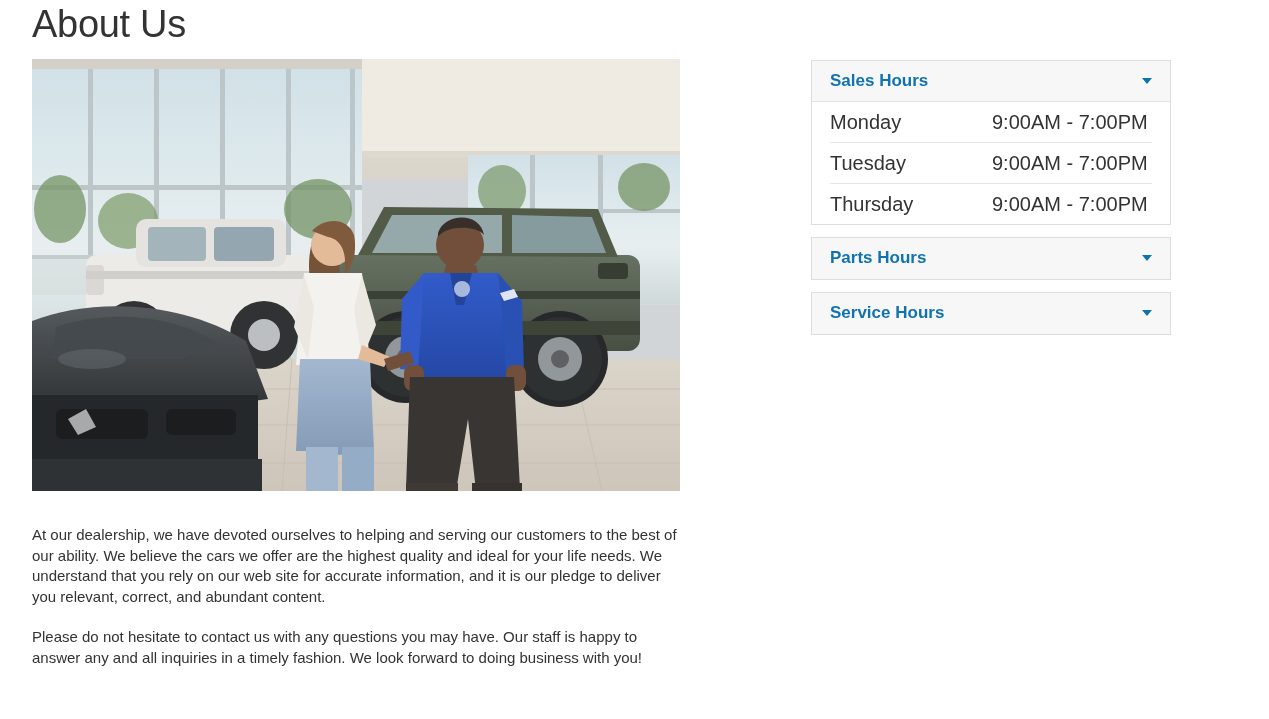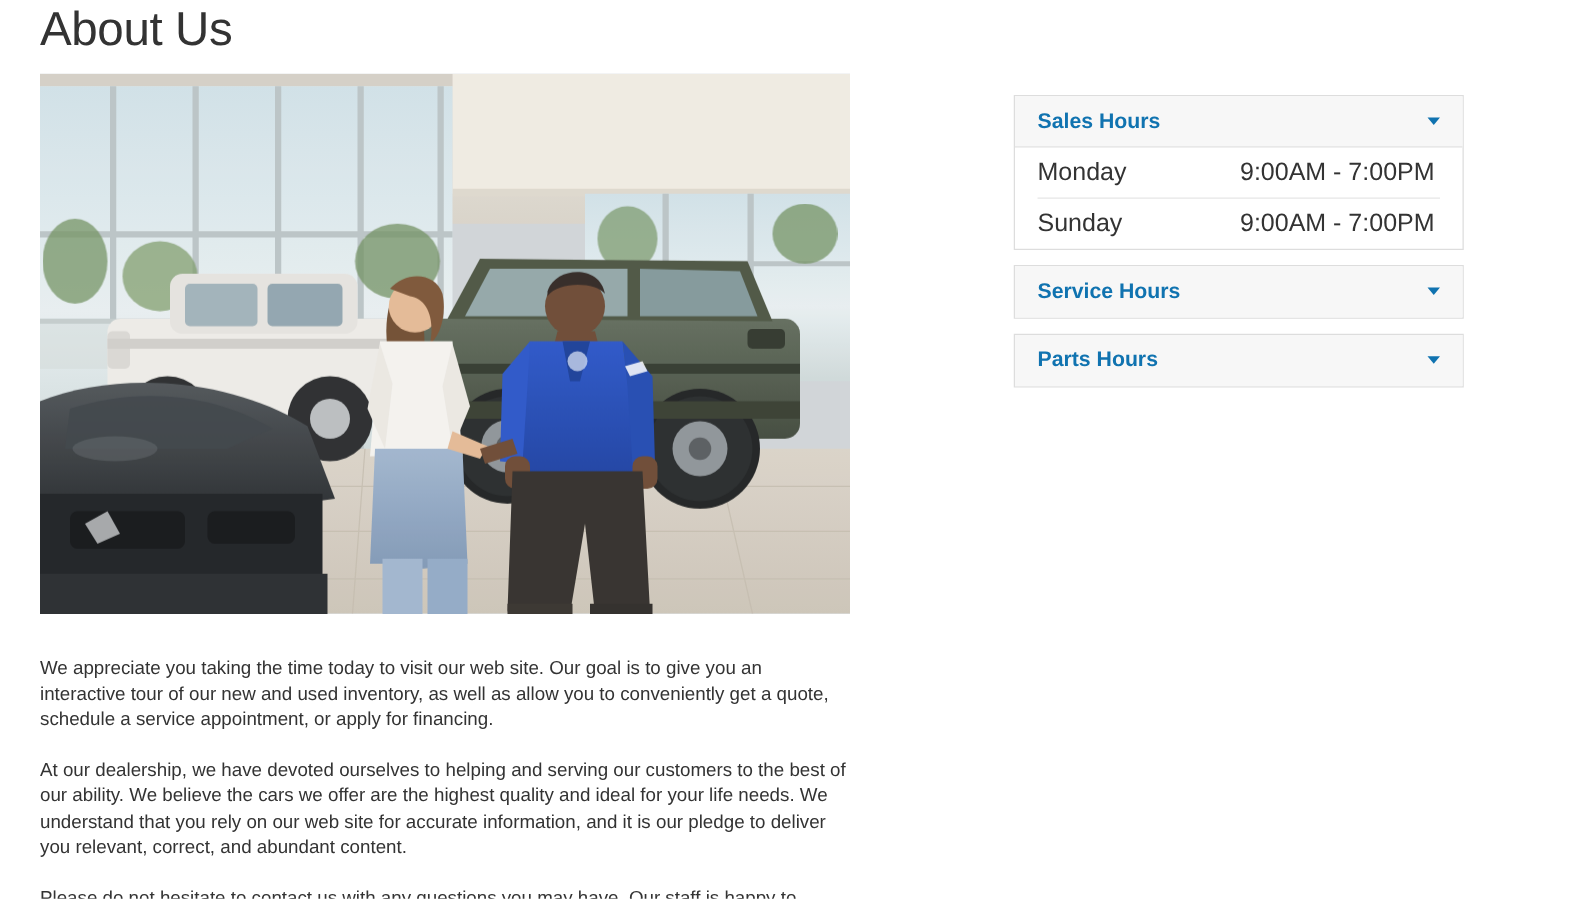--- a/index.html
+++ b/index.html
@@ -54,21 +54,21 @@
     font-size: 15px;
     line-height: 20.5px;
     color: #333333;
   }
   .body-copy p:last-child { margin-bottom: 0; }
 
   
   .right-col {
     position: absolute;
     left: 811px;
-    top: 76px;
+    top: 60px;
     width: 360px;
   }
   .panel {
     border: 1px solid #dddddd;
     background: #ffffff;
     margin-bottom: 12px;
   }
   .panel-header {
     height: 41px;
     background: #f7f7f7;
@@ -280,57 +280,60 @@
           <rect x="374" y="424" width="52" height="56" fill="#332f2a"></rect>
           <rect x="440" y="424" width="50" height="56" fill="#2b2724"></rect>
           <path d="M352 300 L 378 292 L 382 304 L 356 312 Z" fill="#6a4630"></path>
         </g>
 
         <rect x="0" y="0" width="648" height="432" fill="#ffffff" opacity="0.05"></rect>
       </svg>
     </div>
 
     <div class="body-copy">
-      <p>We appreciate you taking the time today to visit our web site. Our goal is to give you an interactive tour of our new and used inventory, as well as allow you to conveniently get a quote, schedule a service appointment, or apply for financing.</p>
       <p>At our dealership, we have devoted ourselves to helping and serving our customers to the best of our ability. We believe the cars we offer are the highest quality and ideal for your life needs. We understand that you rely on our web site for accurate information, and it is our pledge to deliver you relevant, correct, and abundant content.</p>
       <p>Please do not hesitate to contact us with any questions you may have. Our staff is happy to answer any and all inquiries in a timely fashion. We look forward to doing business with you!</p>
     </div>
   </div>
 
   <div class="right-col">
 
     <div class="panel open">
       <div class="panel-header">
         <span class="panel-title">Sales Hours</span>
         <span class="caret"></span>
       </div>
       <div class="panel-body">
         <table class="hours-table">
           <tbody>
             <tr>
               <td class="day">Monday</td>
               <td class="time">9:00AM - 7:00PM</td>
             </tr>
             <tr>
-              <td class="day">Sunday</td>
+              <td class="day">Tuesday</td>
+              <td class="time">9:00AM - 7:00PM</td>
+            </tr>
+            <tr>
+              <td class="day">Thursday</td>
               <td class="time">9:00AM - 7:00PM</td>
             </tr>
           </tbody>
         </table>
       </div>
     </div>
 
     <div class="panel">
       <div class="panel-header">
+        <span class="panel-title">Parts Hours</span>
+        <span class="caret"></span>
+      </div>
+    </div>
+
+    <div class="panel">
+      <div class="panel-header">
         <span class="panel-title">Service Hours</span>
         <span class="caret"></span>
       </div>
     </div>
 
-    <div class="panel">
-      <div class="panel-header">
-        <span class="panel-title">Parts Hours</span>
-        <span class="caret"></span>
-      </div>
-    </div>
-
   </div>
 </div>
 
 </body></html>

